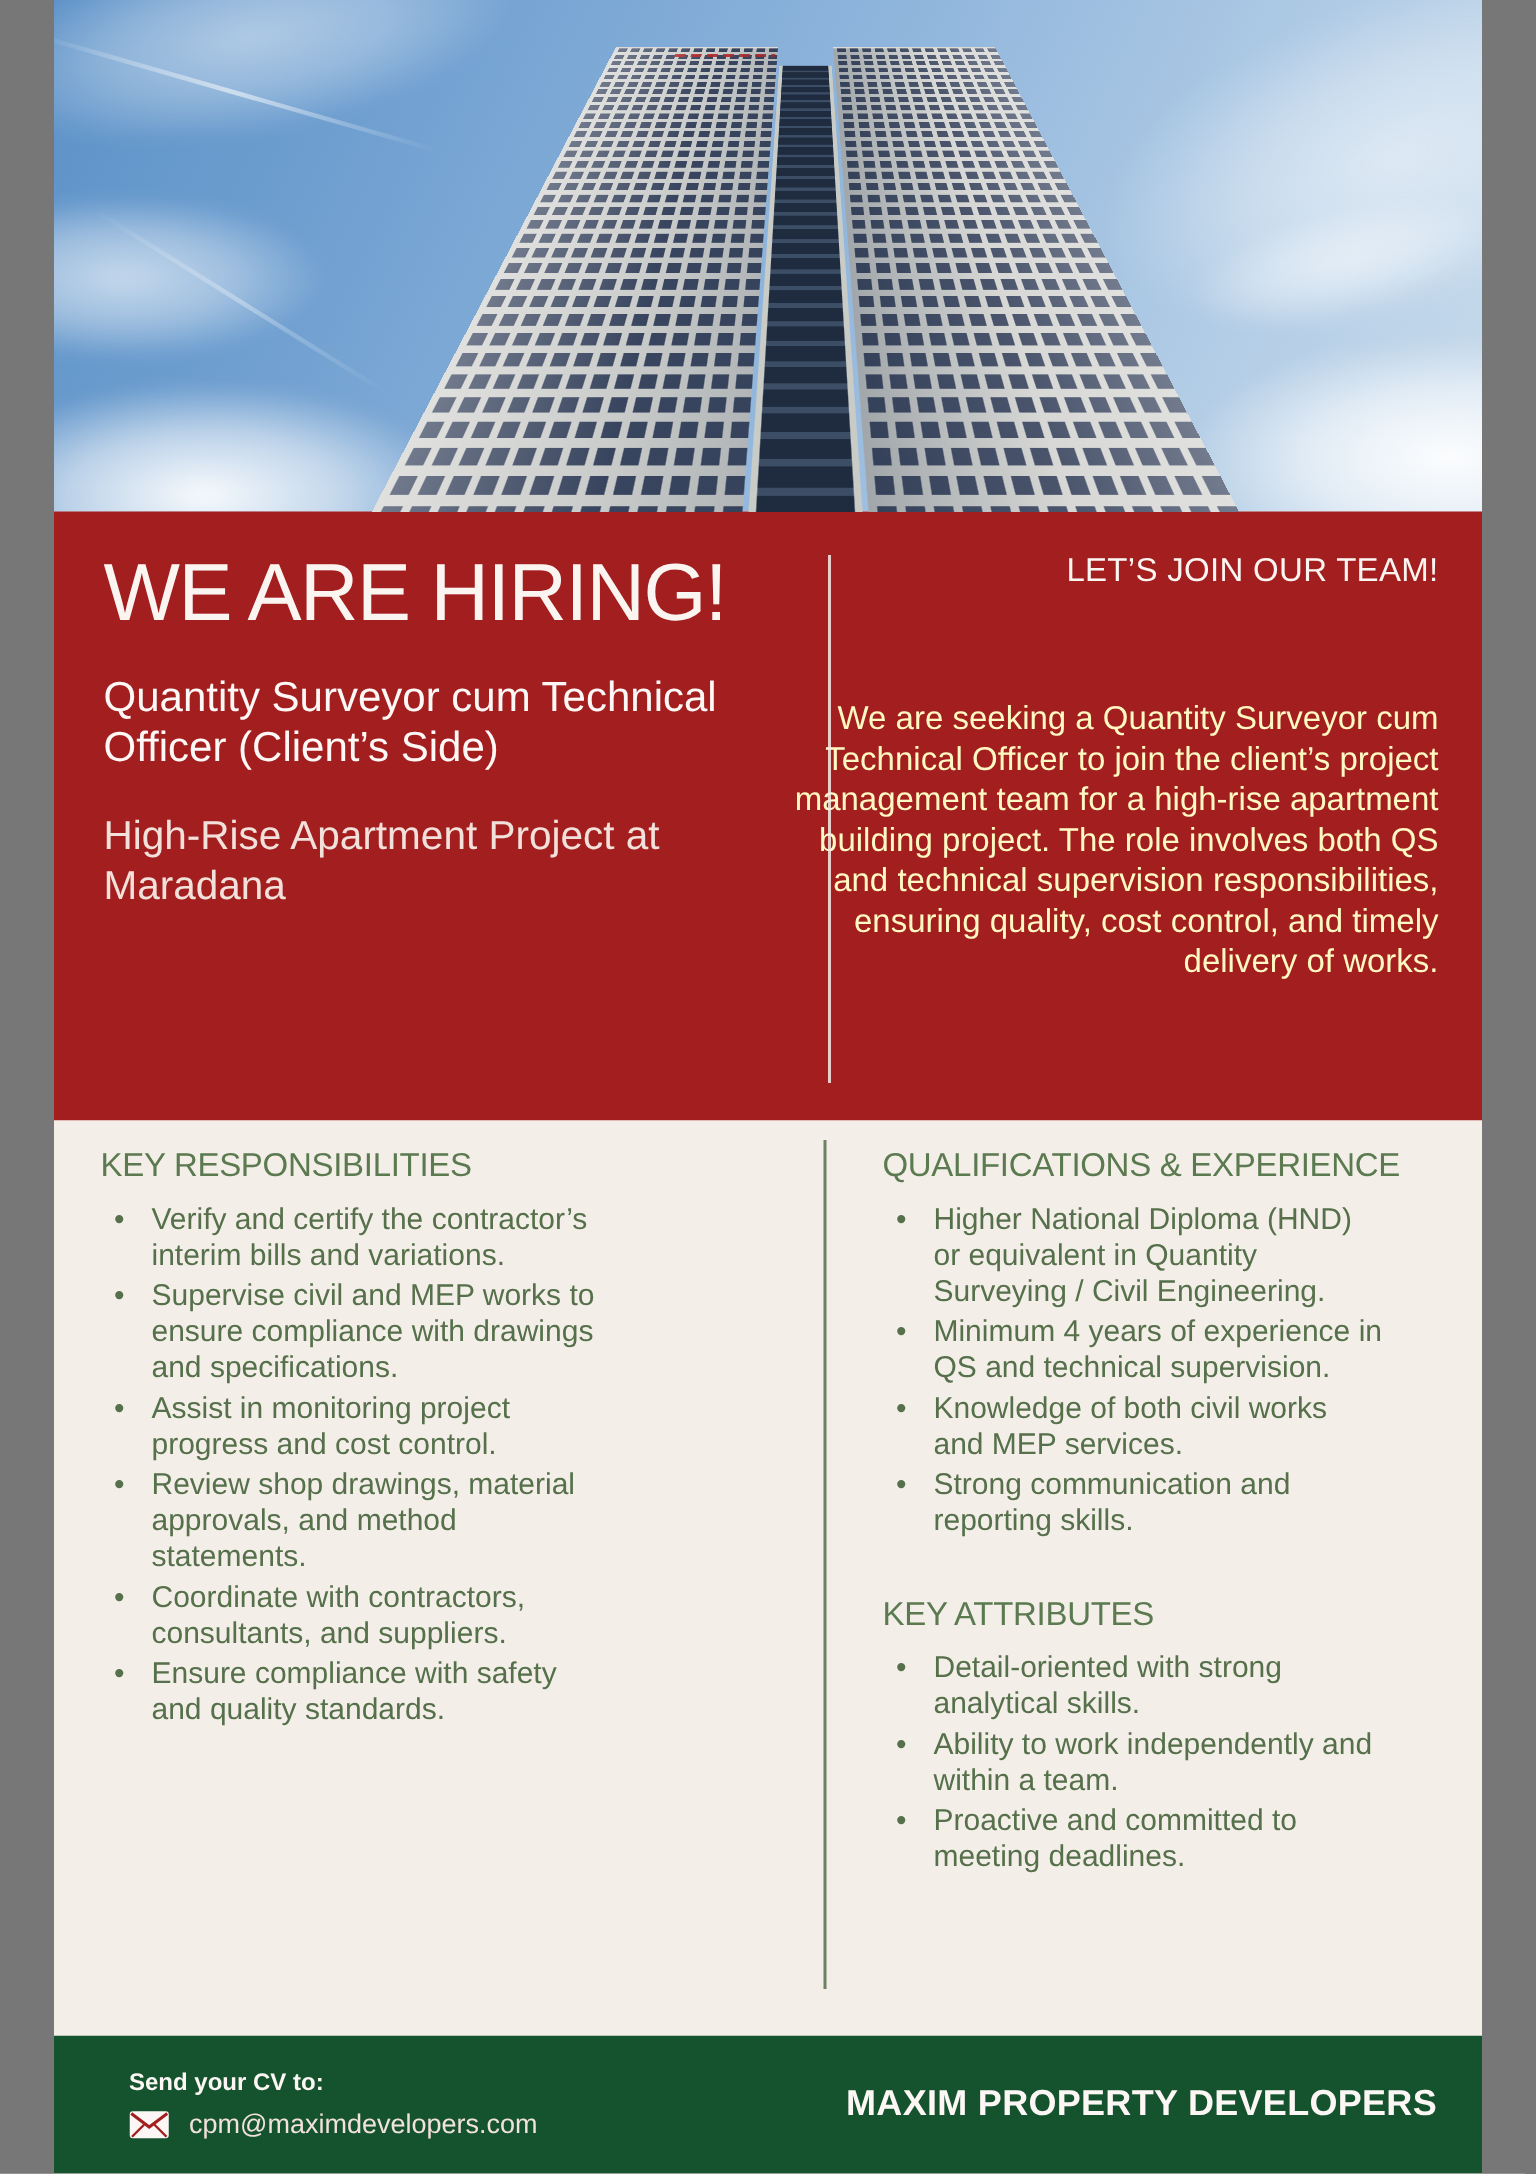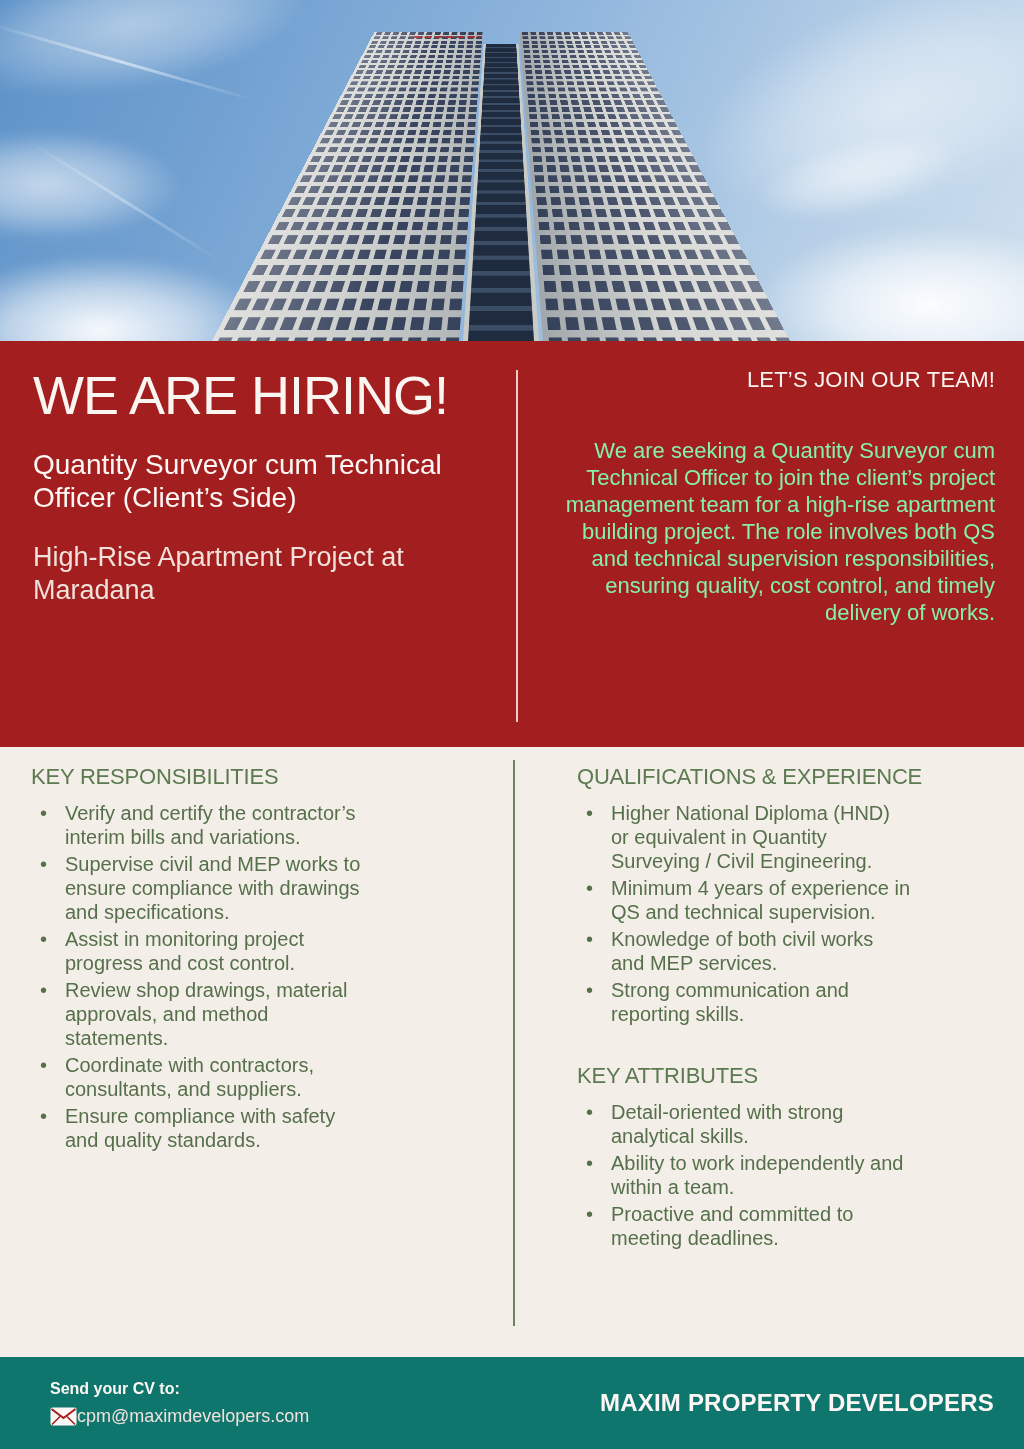--- a/index.html
+++ b/index.html
@@ -1,21 +1,21 @@
 <!DOCTYPE html>
 <html><head>
 <meta charset="utf-8">
 <style>
   * { box-sizing: border-box; margin: 0; padding: 0; }
   html, body { background: #777; }
   body { font-family: "Liberation Sans", "DejaVu Sans", sans-serif; }
 
   .poster {
     position: relative;
-    width: 1024px;
+    width: 952px;
     height: 1449px;
     margin: 0 auto;
     background: #F4EEE8;
     overflow: hidden;
   }
 
   
   .photo {
     position: relative;
     width: 1024px;
@@ -128,26 +128,26 @@
     line-height: 1.22;
     color: #F2E0DA;
   }
   .hero-right { width: 470px; text-align: right; }
   .tagline {
     font-size: 22px;
     letter-spacing: 0.2px;
     color: #FBF5F1;
   }
   .summary {
-    margin-top: 44px;
+    margin-top: 72px;
     margin-left: auto;
     max-width: 432px;
     font-size: 22px;
     line-height: 1.23;
-    color: #86efac;
+    color: #fef9c3;
   }
 
   
   .body-section {
     position: relative;
     height: 610px;
     background: #F4EEE8;
     display: flex;
     padding: 17px 30px 0 31px;
   }
@@ -180,29 +180,29 @@
     content: "\2022";
     position: absolute;
     left: 9px; top: 0;
     color: #55704A;
   }
   ul.bullets li b { font-weight: 700; color: #4F6B44; }
 
   
   .footer {
     height: 92px;
-    background: #0f766e;
+    background: #14532d;
     display: flex;
     justify-content: space-between;
     align-items: center;
     padding: 0 30px 0 50px;
     color: #fff;
   }
   .cv-label { font-size: 16px; font-weight: 700; margin-bottom: 8px; color: #FCF7F4; }
-  .email-row { display: flex; align-items: center; }
+  .email-row { display: flex; align-items: center; gap: 13px; }
   .email-text { font-size: 18px; color: #F2E2DD; }
   .company {
     font-size: 24px;
     font-weight: 700;
     letter-spacing: 0.2px;
     color: #FCF7F4;
   }
 </style>
 </head>
 <body>

